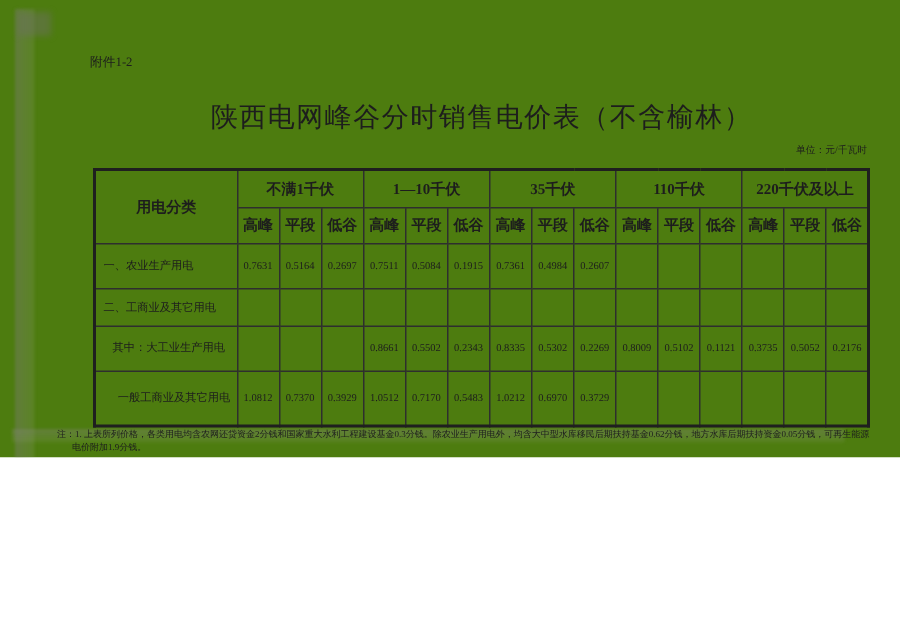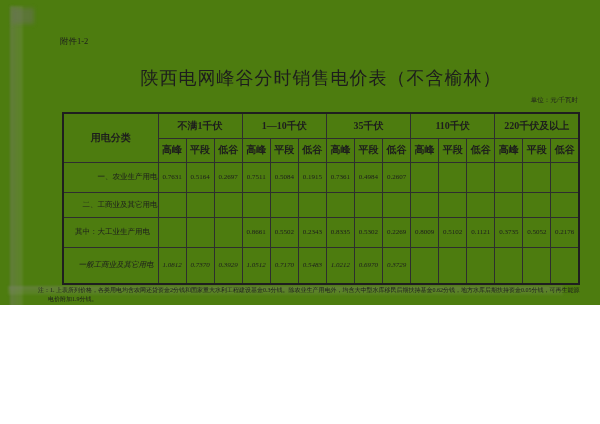--- a/index.html
+++ b/index.html
@@ -39,22 +39,22 @@
     border:1px solid #2e2e2e; padding:0;
     text-align:center; vertical-align:middle;
     font-size:7px; overflow:hidden; white-space:nowrap;
   }
   .price-table th { font-weight:bold; font-size:10px; }
   tr.hrow1 { height:25px; }
   tr.hrow2 { height:24px; }
   tr.r1 { height:30px; }
   tr.r2 { height:25px; }
   tr.r3 { height:30px; }
-  tr.r4 { height:37px;font-style:italic; }
-  td.label { text-align:right; padding-left:5px; font-size:7.5px; }
+  tr.r4 { height:37px; }
+  td.label { text-align:left; padding-left:5px; font-size:7.5px; }
   td.label-indent { text-align:left; padding-left:11px; font-size:7.5px; }
   td.label-right { text-align:right; padding-right:4px; font-size:7.5px; }
 
   .notes { position:absolute; left:38px; right:15px; top:286px; font-size:6px; line-height:1.45; }
   .notes p { margin:0; }
   .notes p.n1 { padding-left:10px; text-indent:-10px; margin-bottom:4px; }
   .notes p.n2 { text-indent:12px; }
 </style>
 </head>
 <body>

